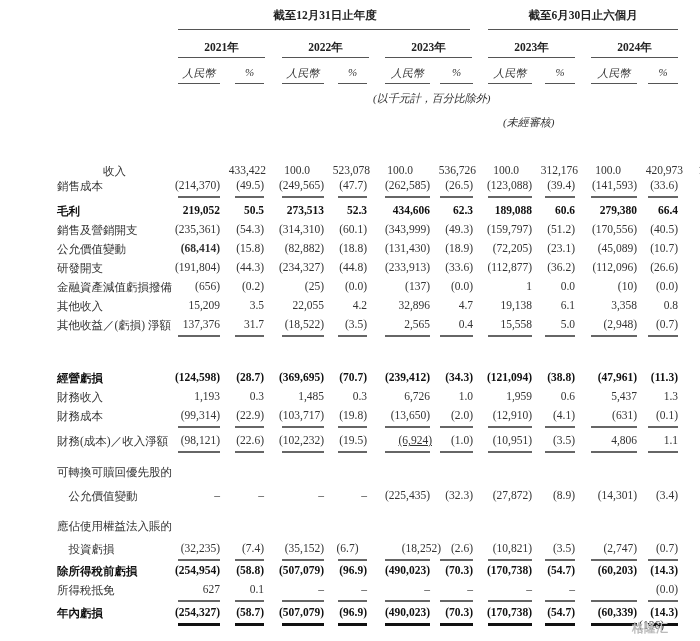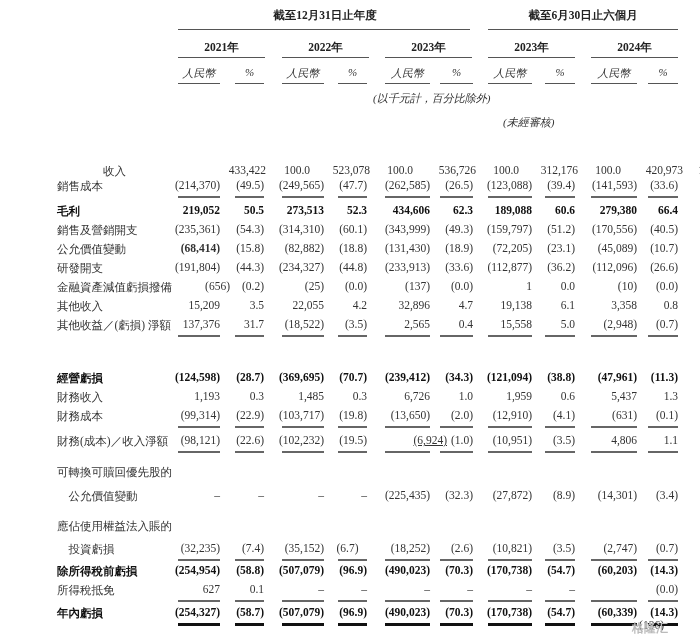--- a/index.html
+++ b/index.html
@@ -151,21 +151,21 @@
         <span class="c" style="left: 328px; width: 39px;">(44.8)</span>
         <span class="c" style="left: 375px; width: 55px;">(233,913)</span>
         <span class="c" style="left: 430px; width: 43px;">(33.6)</span>
         <span class="c" style="left: 478px; width: 54px;">(112,877)</span>
         <span class="c" style="left: 535px; width: 40px;">(36.2)</span>
         <span class="c" style="left: 581px; width: 56px;">(112,096)</span>
         <span class="c" style="left: 638px; width: 40px;">(26.6)</span>
       </div>
       <div class="row" style="top: 280px;">
         <span class="lbl">金融資產減值虧損撥備</span>
-        <span class="c" style="left: 168px; width: 62px;">(656)</span>
+        <span class="c" style="left: 168px; width: 52px;">(656)</span>
         <span class="c" style="left: 225px; width: 39px;">(0.2)</span>
         <span class="c" style="left: 272px; width: 52px;">(25)</span>
         <span class="c" style="left: 328px; width: 39px;">(0.0)</span>
         <span class="c" style="left: 375px; width: 55px;">(137)</span>
         <span class="c" style="left: 430px; width: 43px;">(0.0)</span>
         <span class="c" style="left: 478px; width: 54px;">1</span>
         <span class="c" style="left: 535px; width: 40px;">0.0</span>
         <span class="c" style="left: 581px; width: 56px;">(10)</span>
         <span class="c" style="left: 638px; width: 40px;">(0.0)</span>
       </div>
@@ -253,21 +253,21 @@
       <div class="sline" style="left: 488px; width: 44px; top: 426px;"></div>
       <div class="sline" style="left: 545px; width: 30px; top: 426px;"></div>
       <div class="sline" style="left: 591px; width: 46px; top: 426px;"></div>
       <div class="sline" style="left: 648px; width: 30px; top: 426px;"></div>
       <div class="row" style="top: 434px;">
         <span class="lbl">財務(成本)／收入淨額</span>
         <span class="c" style="left: 168px; width: 52px;">(98,121)</span>
         <span class="c" style="left: 225px; width: 39px;">(22.6)</span>
         <span class="c" style="left: 272px; width: 52px;">(102,232)</span>
         <span class="c" style="left: 328px; width: 39px;">(19.5)</span>
-        <span class="c" style="left: 392px; width: 55px; text-decoration: underline;">(6,924)</span>
+        <span class="c" style="left: 377px; width: 55px; text-decoration: underline;">(6,924)</span>
         <span class="c" style="left: 430px; width: 43px;">(1.0)</span>
         <span class="c" style="left: 478px; width: 54px;">(10,951)</span>
         <span class="c" style="left: 535px; width: 40px;">(3.5)</span>
         <span class="c" style="left: 581px; width: 56px;">4,806</span>
         <span class="c" style="left: 638px; width: 40px;">1.1</span>
       </div>
       <div class="sline" style="left: 178px; width: 42px; top: 451px;"></div>
       <div class="sline" style="left: 235px; width: 29px; top: 451px;"></div>
       <div class="sline" style="left: 282px; width: 42px; top: 451px;"></div>
       <div class="sline" style="left: 338px; width: 29px; top: 451px;"></div>
@@ -315,21 +315,21 @@
         <span class="c" style="left: 535px; width: 40px;"></span>
         <span class="c" style="left: 581px; width: 56px;"></span>
         <span class="c" style="left: 638px; width: 40px;"></span>
       </div>
       <div class="row" style="top: 542px;">
         <span class="lbl">　投資虧損</span>
         <span class="c" style="left: 168px; width: 52px;">(32,235)</span>
         <span class="c" style="left: 225px; width: 39px;">(7.4)</span>
         <span class="c" style="left: 272px; width: 52px;">(35,152)</span>
         <span class="c" style="left: 328px; width: 39px; text-align: center;">(6.7)</span>
-        <span class="c" style="left: 375px; width: 55px;">(18,252)</span>
+        <span class="c" style="left: 386px; width: 55px;">(18,252)</span>
         <span class="c" style="left: 430px; width: 43px;">(2.6)</span>
         <span class="c" style="left: 478px; width: 54px;">(10,821)</span>
         <span class="c" style="left: 535px; width: 40px;">(3.5)</span>
         <span class="c" style="left: 581px; width: 56px;">(2,747)</span>
         <span class="c" style="left: 638px; width: 40px;">(0.7)</span>
       </div>
       <div class="sline" style="left: 178px; width: 42px; top: 559px;"></div>
       <div class="sline" style="left: 235px; width: 29px; top: 559px;"></div>
       <div class="sline" style="left: 282px; width: 42px; top: 559px;"></div>
       <div class="sline" style="left: 338px; width: 29px; top: 559px;"></div>

